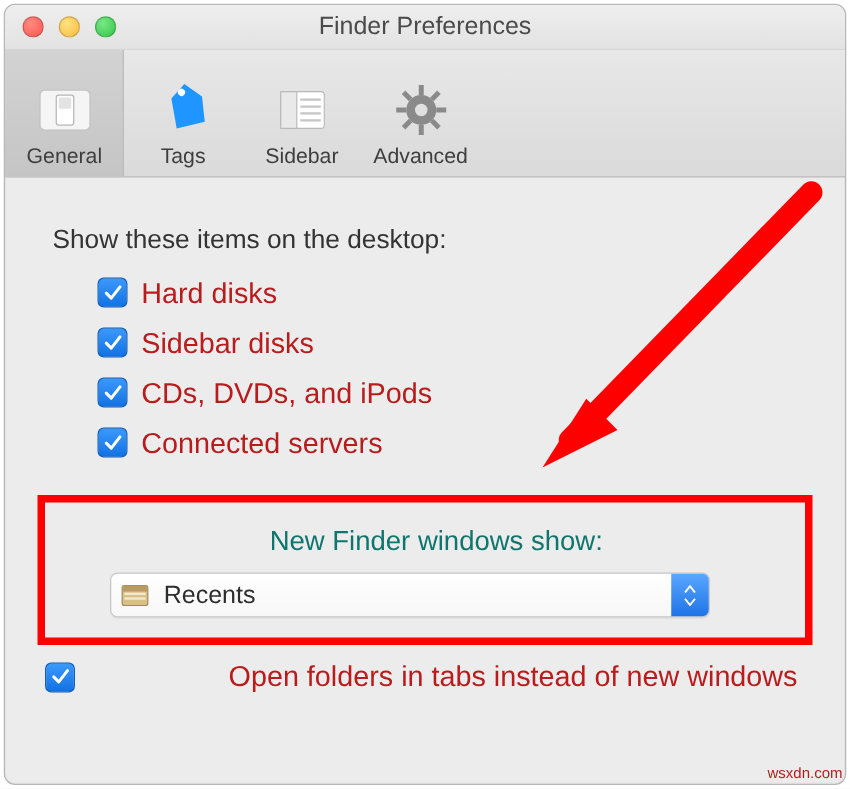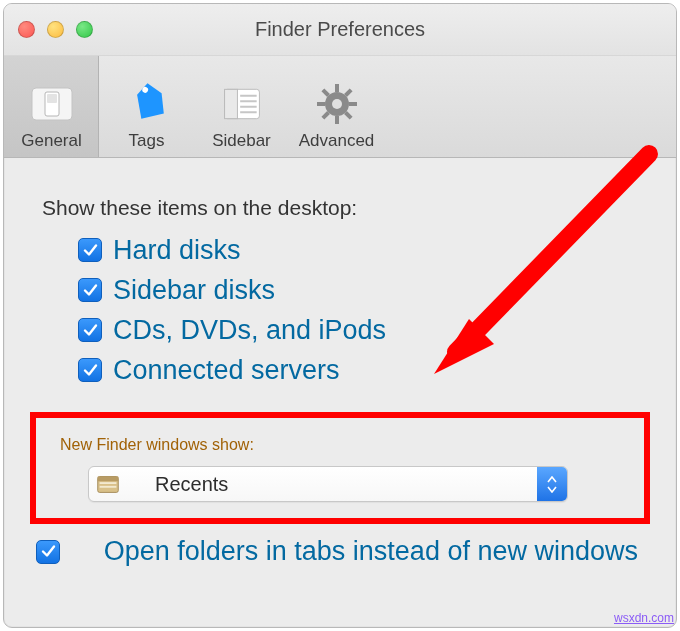--- a/index.html
+++ b/index.html
@@ -14,21 +14,21 @@
   .window {
     position: absolute;
     top: 3px; left: 3px; right: 3px; bottom: 3px;
     border: 1px solid #b8b8b8;
     border-radius: 9px;
     background: #ececec;
     box-shadow: 0 0 0 1px rgba(0,0,0,0.03) inset;
     overflow: hidden;
   }
   .titlebar {
-    height: 52px;
+    height: 36px;
     background: linear-gradient(#eeeeee,#e3e3e3);
     border-bottom: 1px solid #d7d7d7;
     display: flex;
     align-items: center;
     position: relative;
   }
   .traffic {
     display: flex;
     gap: 12px;
     padding-left: 14px;
@@ -104,46 +104,46 @@
     border-radius: 5px;
     background: linear-gradient(#3b99fc,#1272e3);
     border: 1px solid #0f5fbc;
     display: flex;
     align-items: center;
     justify-content: center;
     flex: 0 0 24px;
   }
   .checkbox svg { width: 16px; height: 17px; }
   .check-label {
-    font-size: 27px;
-    color: #0369a1;
+    font-size: 23px;
+    color: #b91c1c;
   }
   .highlight-box {
     margin: 28px -6px 18px -6px;
     padding: 18px 6px 16px 24px;
     outline: 6px solid #ff0000;
     outline-offset: 0;
   }
   .section-label {
-    font-size: 16px;
-    color: #a16207;
+    font-size: 22px;
+    color: #0f766e;
+    text-align: center;
   }
   .dropdown {
     margin-top: 12px;
     margin-left: 28px;
     width: 480px;
     height: 36px;
     background: linear-gradient(#ffffff,#f7f7f7);
     border: 1px solid #c8c8c8;
     border-radius: 6px;
     display: flex;
     align-items: center;
     position: relative;
     box-shadow: 0 1px 1px rgba(0,0,0,0.05);
-    gap: 24px;
   }
   .dropdown .dd-icon {
     width: 30px; height: 30px;
     margin: 0 8px 0 4px;
     display: flex;
     align-items: center;
     justify-content: center;
   }
   .dropdown .dd-label {
     font-size: 20px;
@@ -173,23 +173,22 @@
   .arrow-annot {
     position: absolute;
     top: 140px; left: 370px;
     pointer-events: none;
   }
   .watermark {
     position: absolute;
     right: 6px;
     bottom: 6px;
     font-size: 12px;
-    color: #8b5cf6;
+    color: #b91c1c;
     font-family: Arial, sans-serif;
-    text-decoration: underline;
   }
 </style>
 </head>
 <body>
 
 <div class="window">
 
   <div class="titlebar">
     <div class="traffic">
       <div class="tl close-btn"></div>

